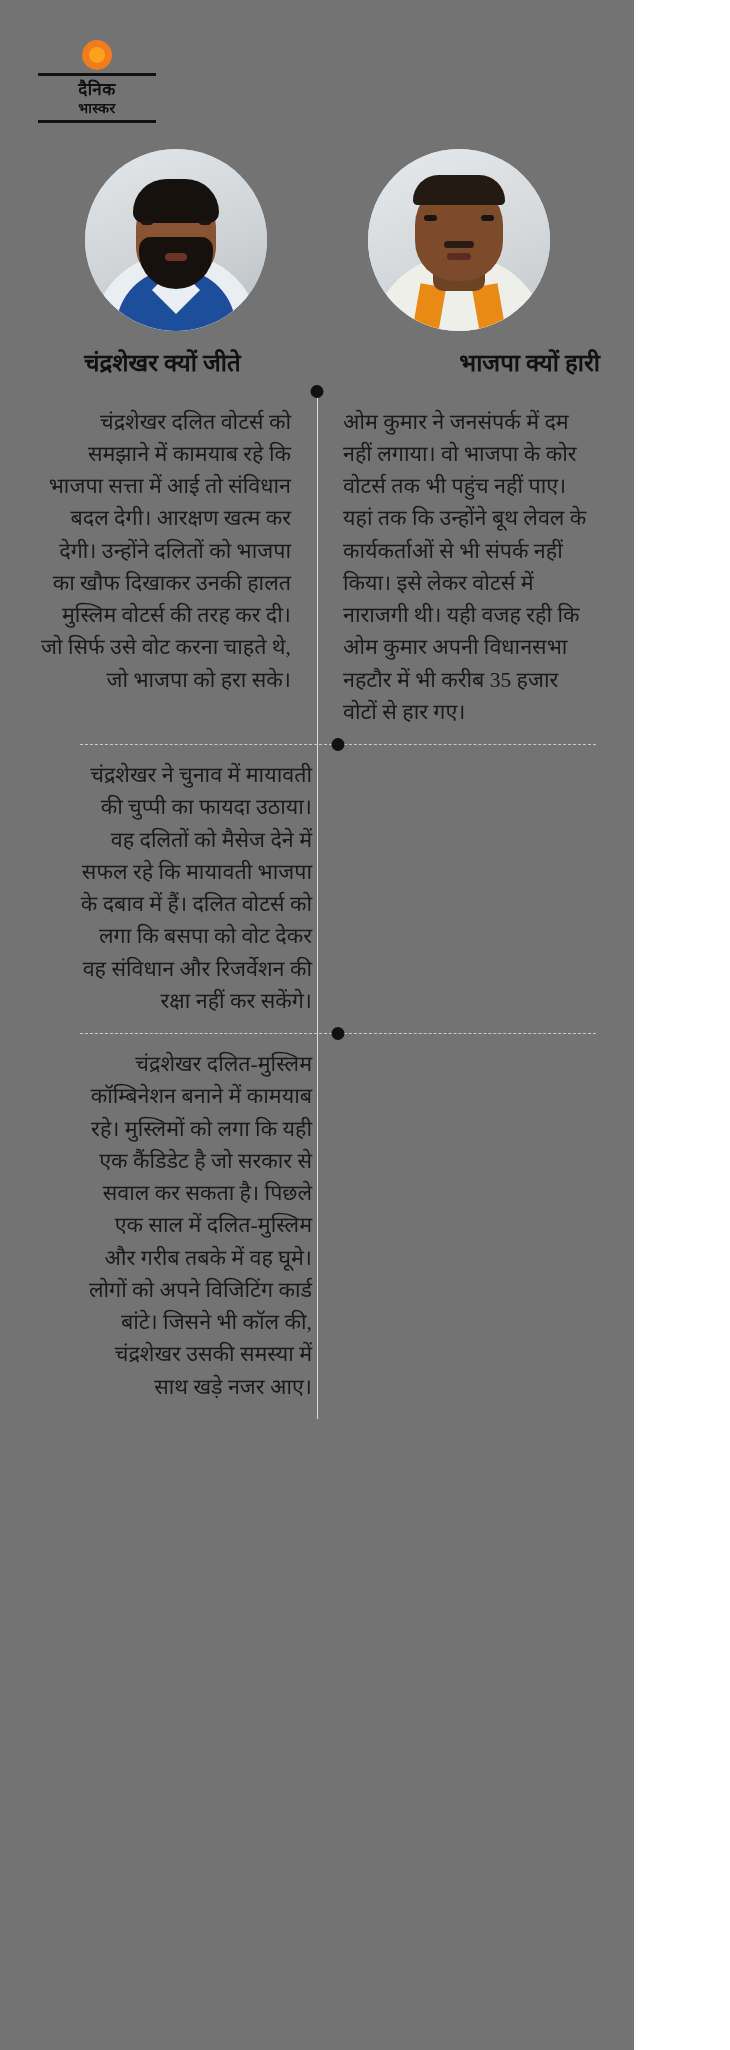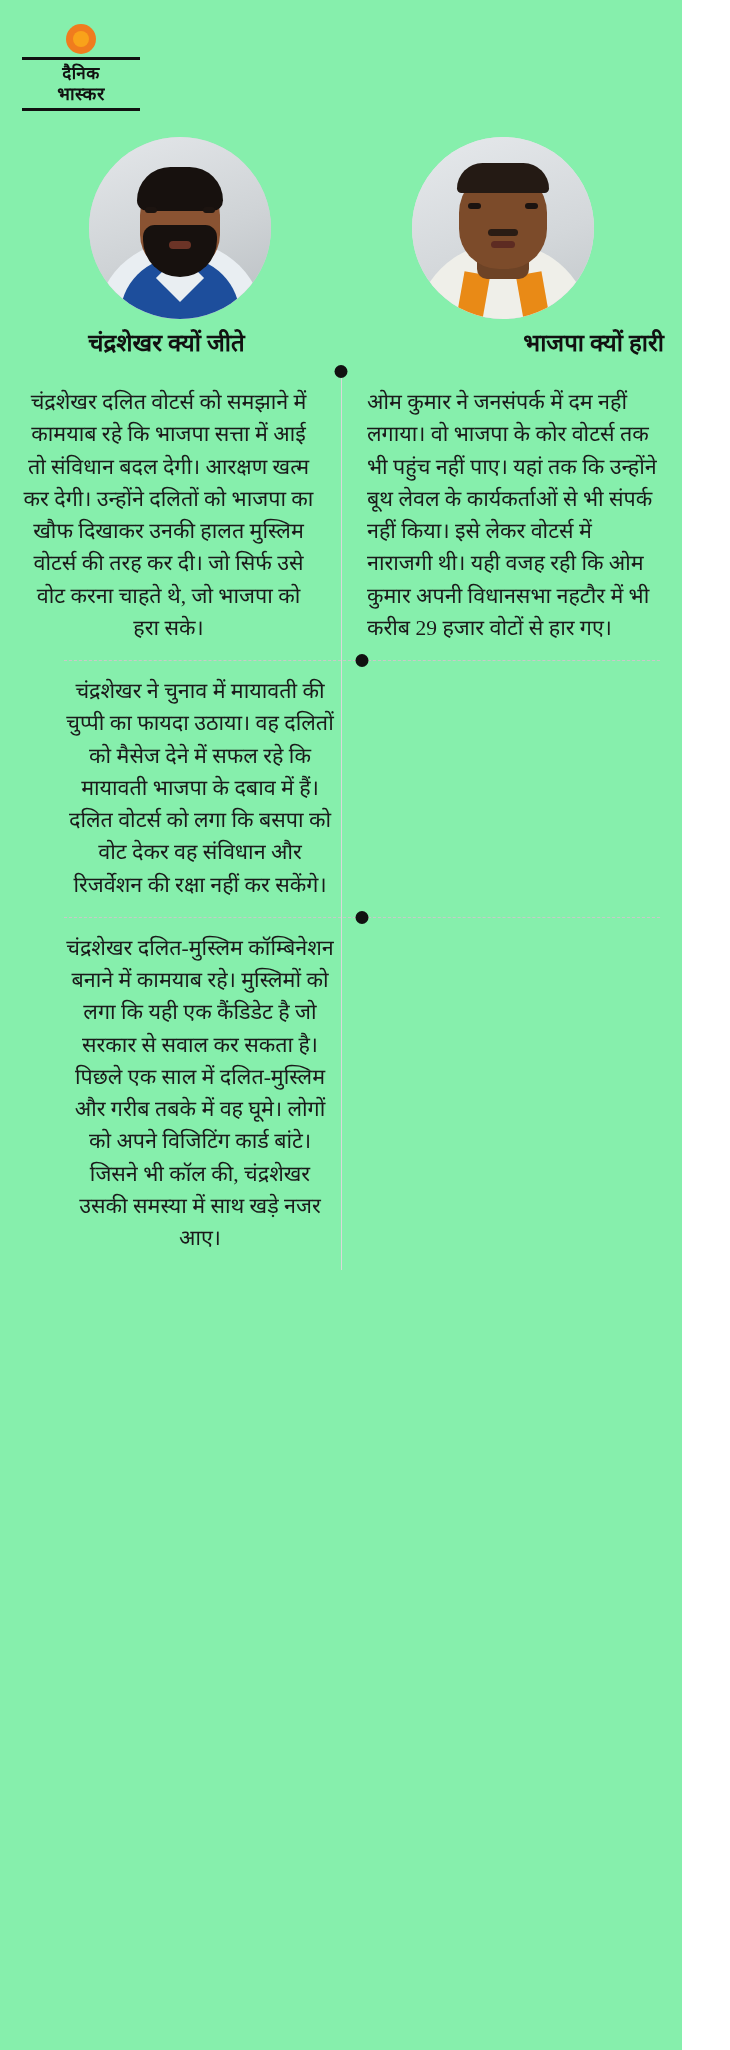--- a/index.html
+++ b/index.html
@@ -8,25 +8,25 @@
     background: #ffffff;
   }
   body {
     width: 730px;
     height: 2050px;
     font-family: "Liberation Sans", sans-serif;
     color: #1a1a1a;
     overflow: hidden;
   }
   .page {
-    width: 682px;
+    width: 634px;
     height: 2050px;
     position: relative;
-    background: #86efac;
-    padding: 0;
+    background: #737373;
+    padding: 16px;
   }
 
   
   .header {
     display: flex;
     align-items: flex-start;
     padding: 18px 26px 0 22px;
   }
   .logo {
     width: 126px;
@@ -58,21 +58,21 @@
     margin: 3px 0 4px 0;
   }
   .logo-text1, .logo-text2 {
     text-align: center;
     font-weight: bold;
     letter-spacing: .5px;
     color: #111;
     line-height: 1.15;
   }
   .logo-text1 { font-size: 17px; }
-  .logo-text2 { font-size: 18px; }
+  .logo-text2 { font-size: 14px; }
   .logo-rule2 {
     height: 3px;
     background: #111;
     margin: 4px 0 0 0;
   }
 
   .headline {
     flex: 1 1 auto;
     padding-left: 10px;
     padding-top: 2px;
@@ -260,21 +260,21 @@
     left: 50%; top: 104px;
     transform: translateX(-50%);
     width: 24px; height: 7px;
     background: #5d2b22;
     border-radius: 5px;
   }
 
   
   .col-heads {
     display: flex;
-    margin-top: 6px;
+    margin-top: 14px;
     padding: 0 18px;
   }
   .col-head {
     width: 50%;
     text-align: center;
     font-family: "Liberation Serif", serif;
     font-weight: bold;
     font-size: 24px;
     color: #111;
   }
@@ -315,21 +315,21 @@
   }
   .row:first-child .bullet { top: 6px; }
   .cell {
     width: 50%;
     font-family: "Liberation Serif", serif;
     font-size: 21.5px;
     line-height: 1.5;
     color: #1a1a1a;
   }
   .cell.left {
-    text-align: center;
+    text-align: right;
     padding-right: 26px;
   }
   .cell.right {
     text-align: left;
     padding-left: 26px;
   }
 </style>
 </head>
 <body>
 
@@ -383,21 +383,21 @@
     <div class="col-head left">चंद्रशेखर क्यों जीते</div>
     <div class="col-head right">भाजपा क्यों हारी</div>
   </div>
 
   <div class="grid">
     <div class="vline"></div>
 
     <div class="row">
       <div class="bullet"></div>
       <div class="cell left">चंद्रशेखर दलित वोटर्स को समझाने में कामयाब रहे कि भाजपा सत्ता में आई तो संविधान बदल देगी। आरक्षण खत्म कर देगी। उन्होंने दलितों को भाजपा का खौफ दिखाकर उनकी हालत मुस्लिम वोटर्स की तरह कर दी। जो सिर्फ उसे वोट करना चाहते थे, जो भाजपा को हरा सके।</div>
-      <div class="cell right">ओम कुमार ने जनसंपर्क में दम नहीं लगाया। वो भाजपा के कोर वोटर्स तक भी पहुंच नहीं पाए। यहां तक कि उन्होंने बूथ लेवल के कार्यकर्ताओं से भी संपर्क नहीं किया। इसे लेकर वोटर्स में नाराजगी थी। यही वजह रही कि ओम कुमार अपनी विधानसभा नहटौर में भी करीब 29 हजार वोटों से हार गए।</div>
+      <div class="cell right">ओम कुमार ने जनसंपर्क में दम नहीं लगाया। वो भाजपा के कोर वोटर्स तक भी पहुंच नहीं पाए। यहां तक कि उन्होंने बूथ लेवल के कार्यकर्ताओं से भी संपर्क नहीं किया। इसे लेकर वोटर्स में नाराजगी थी। यही वजह रही कि ओम कुमार अपनी विधानसभा नहटौर में भी करीब 35 हजार वोटों से हार गए।</div>
     </div>
 
     <div class="row">
       <div class="bullet"></div>
       <div class="cell left">चंद्रशेखर ने चुनाव में मायावती की चुप्पी का फायदा उठाया। वह दलितों को मैसेज देने में सफल रहे कि मायावती भाजपा के दबाव में हैं। दलित वोटर्स को लगा कि बसपा को वोट देकर वह संविधान और रिजर्वेशन की रक्षा नहीं कर सकेंगे।</div>
     </div>
 
     <div class="row">
       <div class="bullet"></div>
       <div class="cell left">चंद्रशेखर दलित-मुस्लिम कॉम्बिनेशन बनाने में कामयाब रहे। मुस्लिमों को लगा कि यही एक कैंडिडेट है जो सरकार से सवाल कर सकता है। पिछले एक साल में दलित-मुस्लिम और गरीब तबके में वह घूमे। लोगों को अपने विजिटिंग कार्ड बांटे। जिसने भी कॉल की, चंद्रशेखर उसकी समस्या में साथ खड़े नजर आए।</div>

